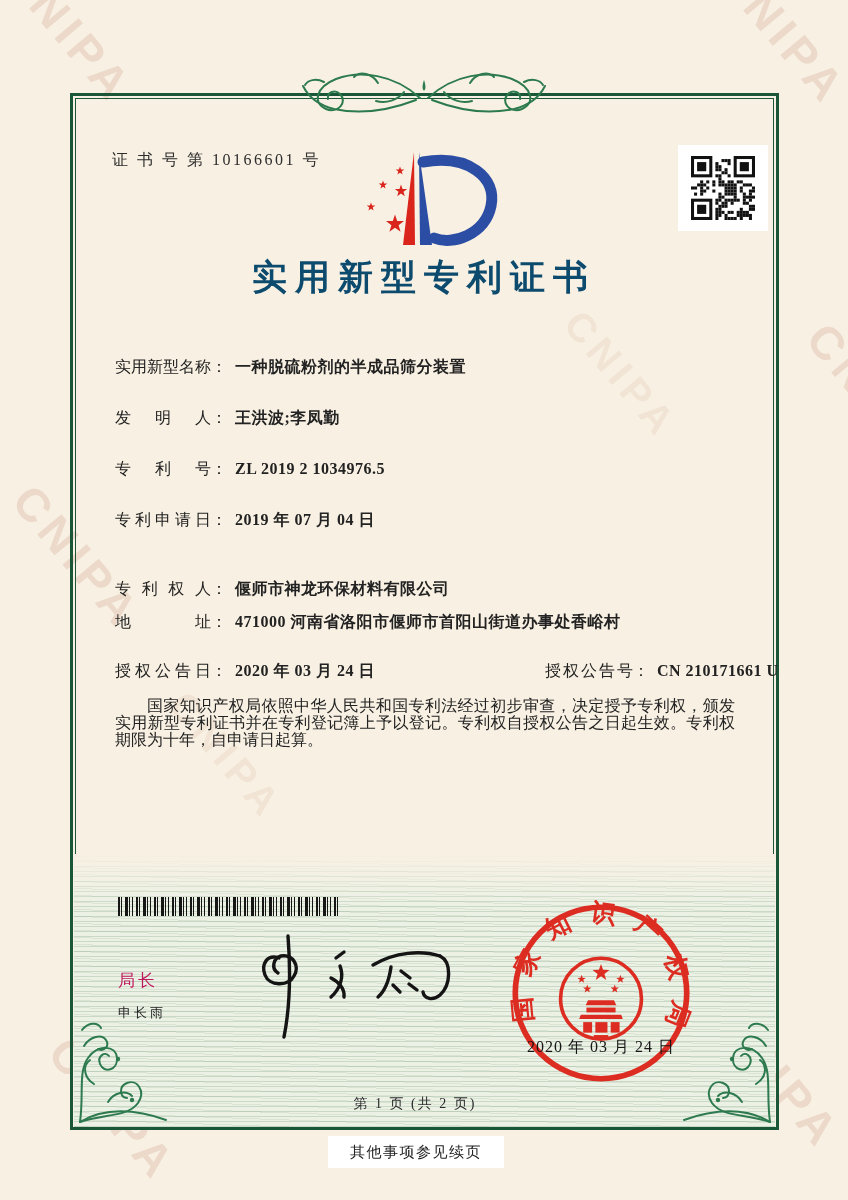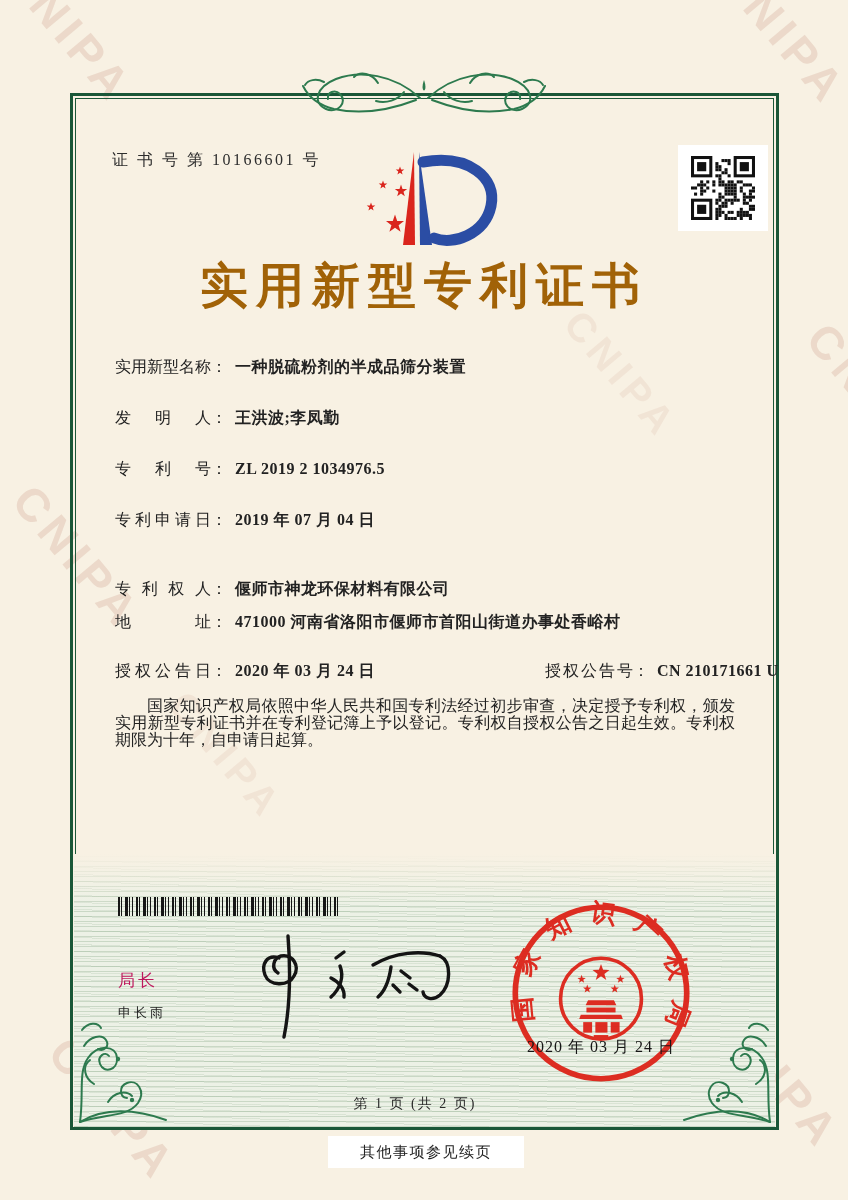--- a/index.html
+++ b/index.html
@@ -41,21 +41,21 @@
   }
   
   .certno{
     position:absolute;left:112px;top:150px;font-size:16px;letter-spacing:2.5px;color:#2d2d2d;
   }
   .logo{position:absolute;left:355px;top:146px;}
   .qr-plate{position:absolute;left:678px;top:145px;width:90px;height:86px;background:#ffffff;}
   .qr{position:absolute;left:13px;top:11px;}
   .title{
     position:absolute;left:0;top:254px;width:848px;text-align:center;
-    font-size:48px;font-weight:bold;letter-spacing:8px;color:#a16207;
+    font-size:35px;font-weight:bold;letter-spacing:8px;color:#0c4a6e;
   }
   
   .field{position:absolute;left:115px;font-size:16px;white-space:nowrap;color:#222;}
   .flabel{
     display:inline-block;width:96px;vertical-align:bottom;
     text-align:justify;text-align-last:justify;
   }
   .fcolon{display:inline-block;margin-right:8px;}
   .fvalue{letter-spacing:.5px;font-weight:bold;}
   .field2{position:absolute;left:430px;top:0;}
@@ -81,21 +81,21 @@
   .seal{position:absolute;left:508px;top:900px;}
   .seal-date{
     position:absolute;left:506px;top:1037px;width:190px;text-align:center;
     font-size:16px;letter-spacing:1px;color:#161616;
   }
   .pageinfo{
     position:absolute;left:0;top:1095px;width:830px;text-align:center;
     font-size:14px;letter-spacing:2px;color:#2b2b2b;
   }
   .note{
-    position:absolute;left:328px;top:1136px;width:196px;height:32px;
+    position:absolute;left:328px;top:1136px;width:176px;height:32px;
     background:#ffffff;display:flex;align-items:center;justify-content:center;
     font-size:15px;letter-spacing:1.5px;color:#222;
   }
   .green-stroke{stroke:#2d7a4e;fill:none;stroke-width:2;stroke-linecap:round;}
 </style>
 </head>
 <body>
 
 <span class="wm" style="left:-16px;top:4px;">CNIPA</span>
 <span class="wm" style="left:698px;top:6px;">CNIPA</span>

